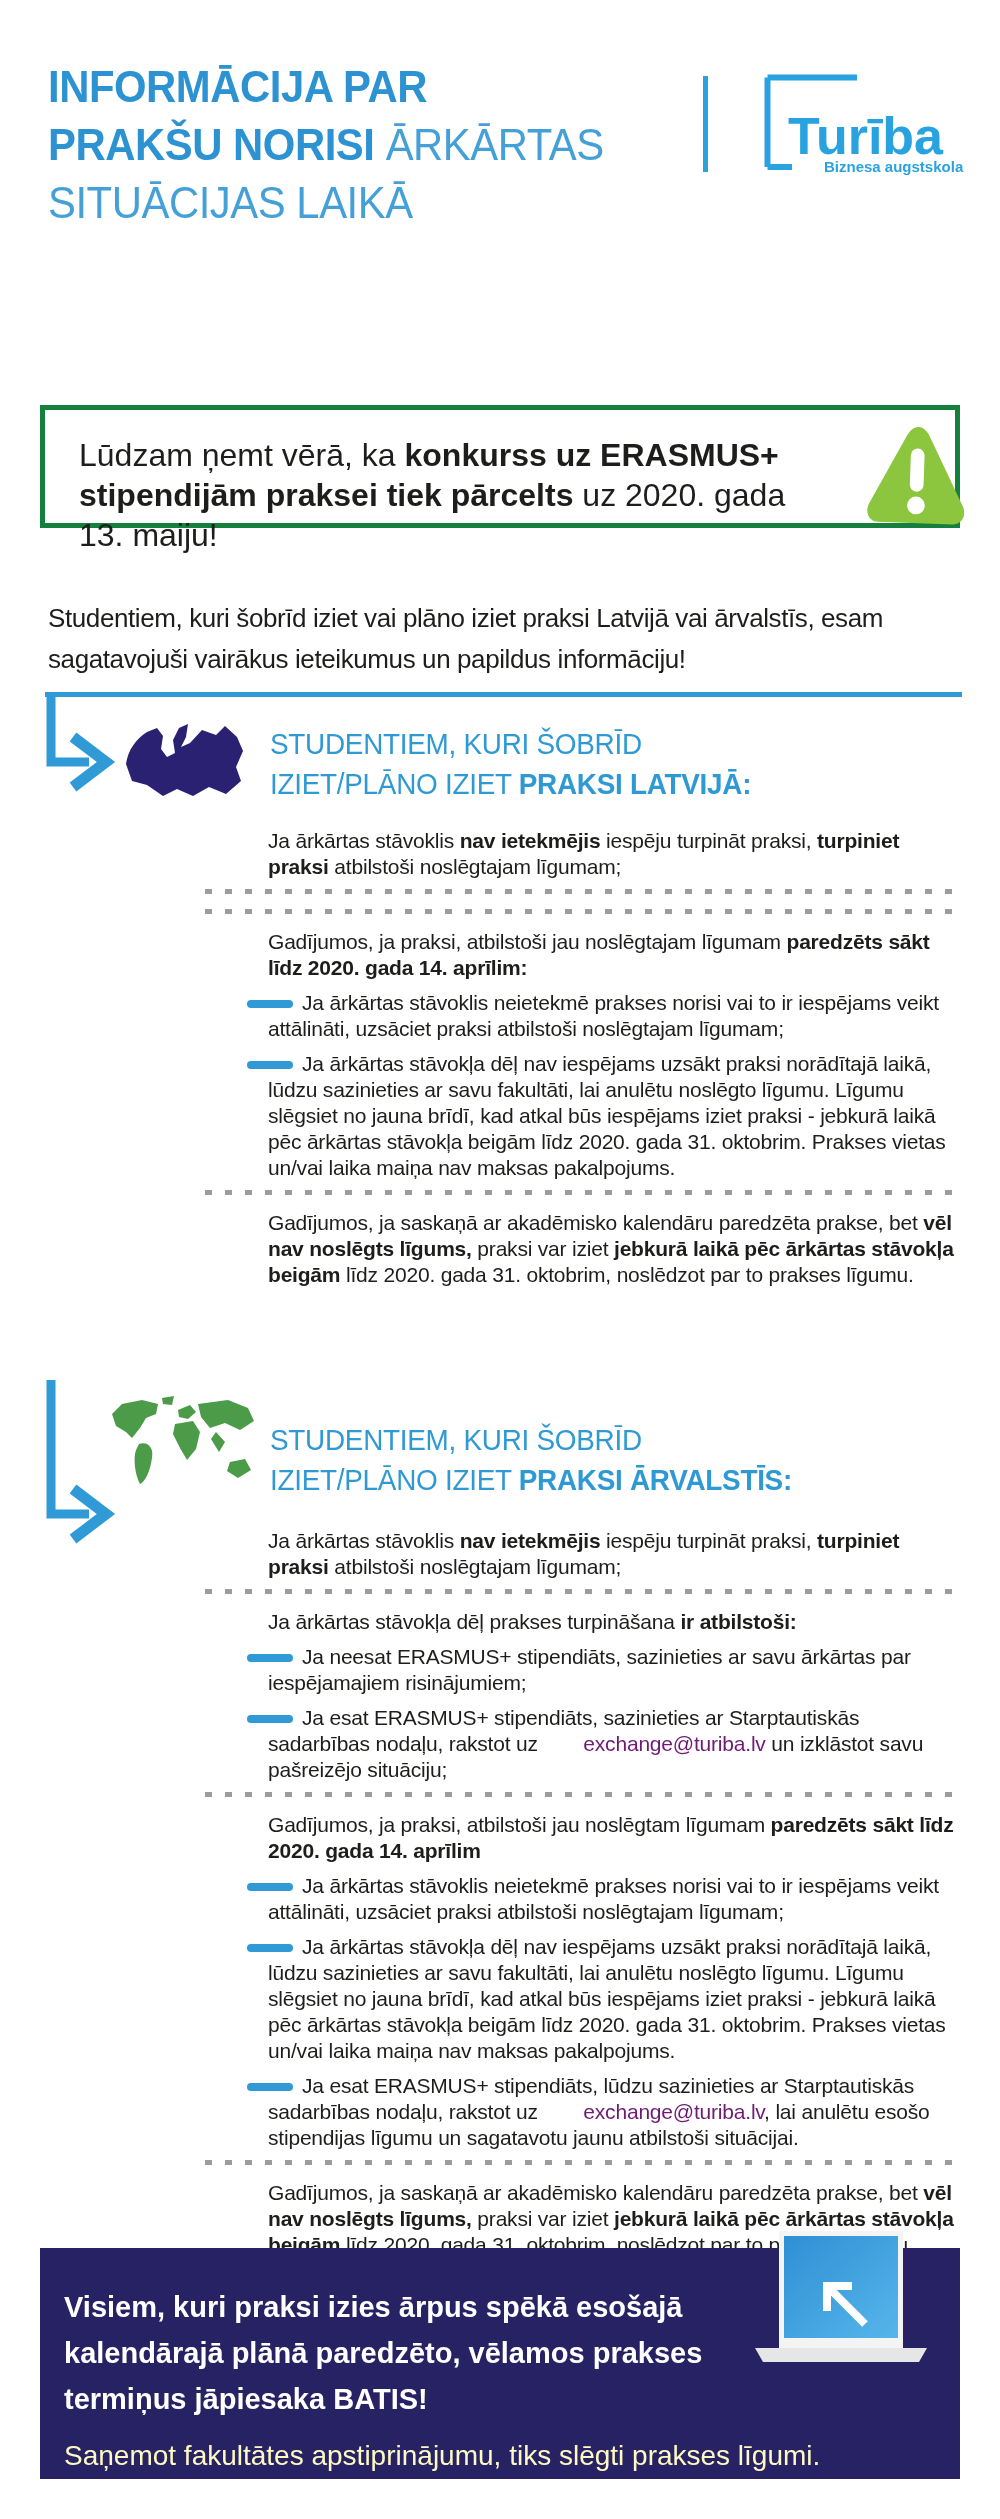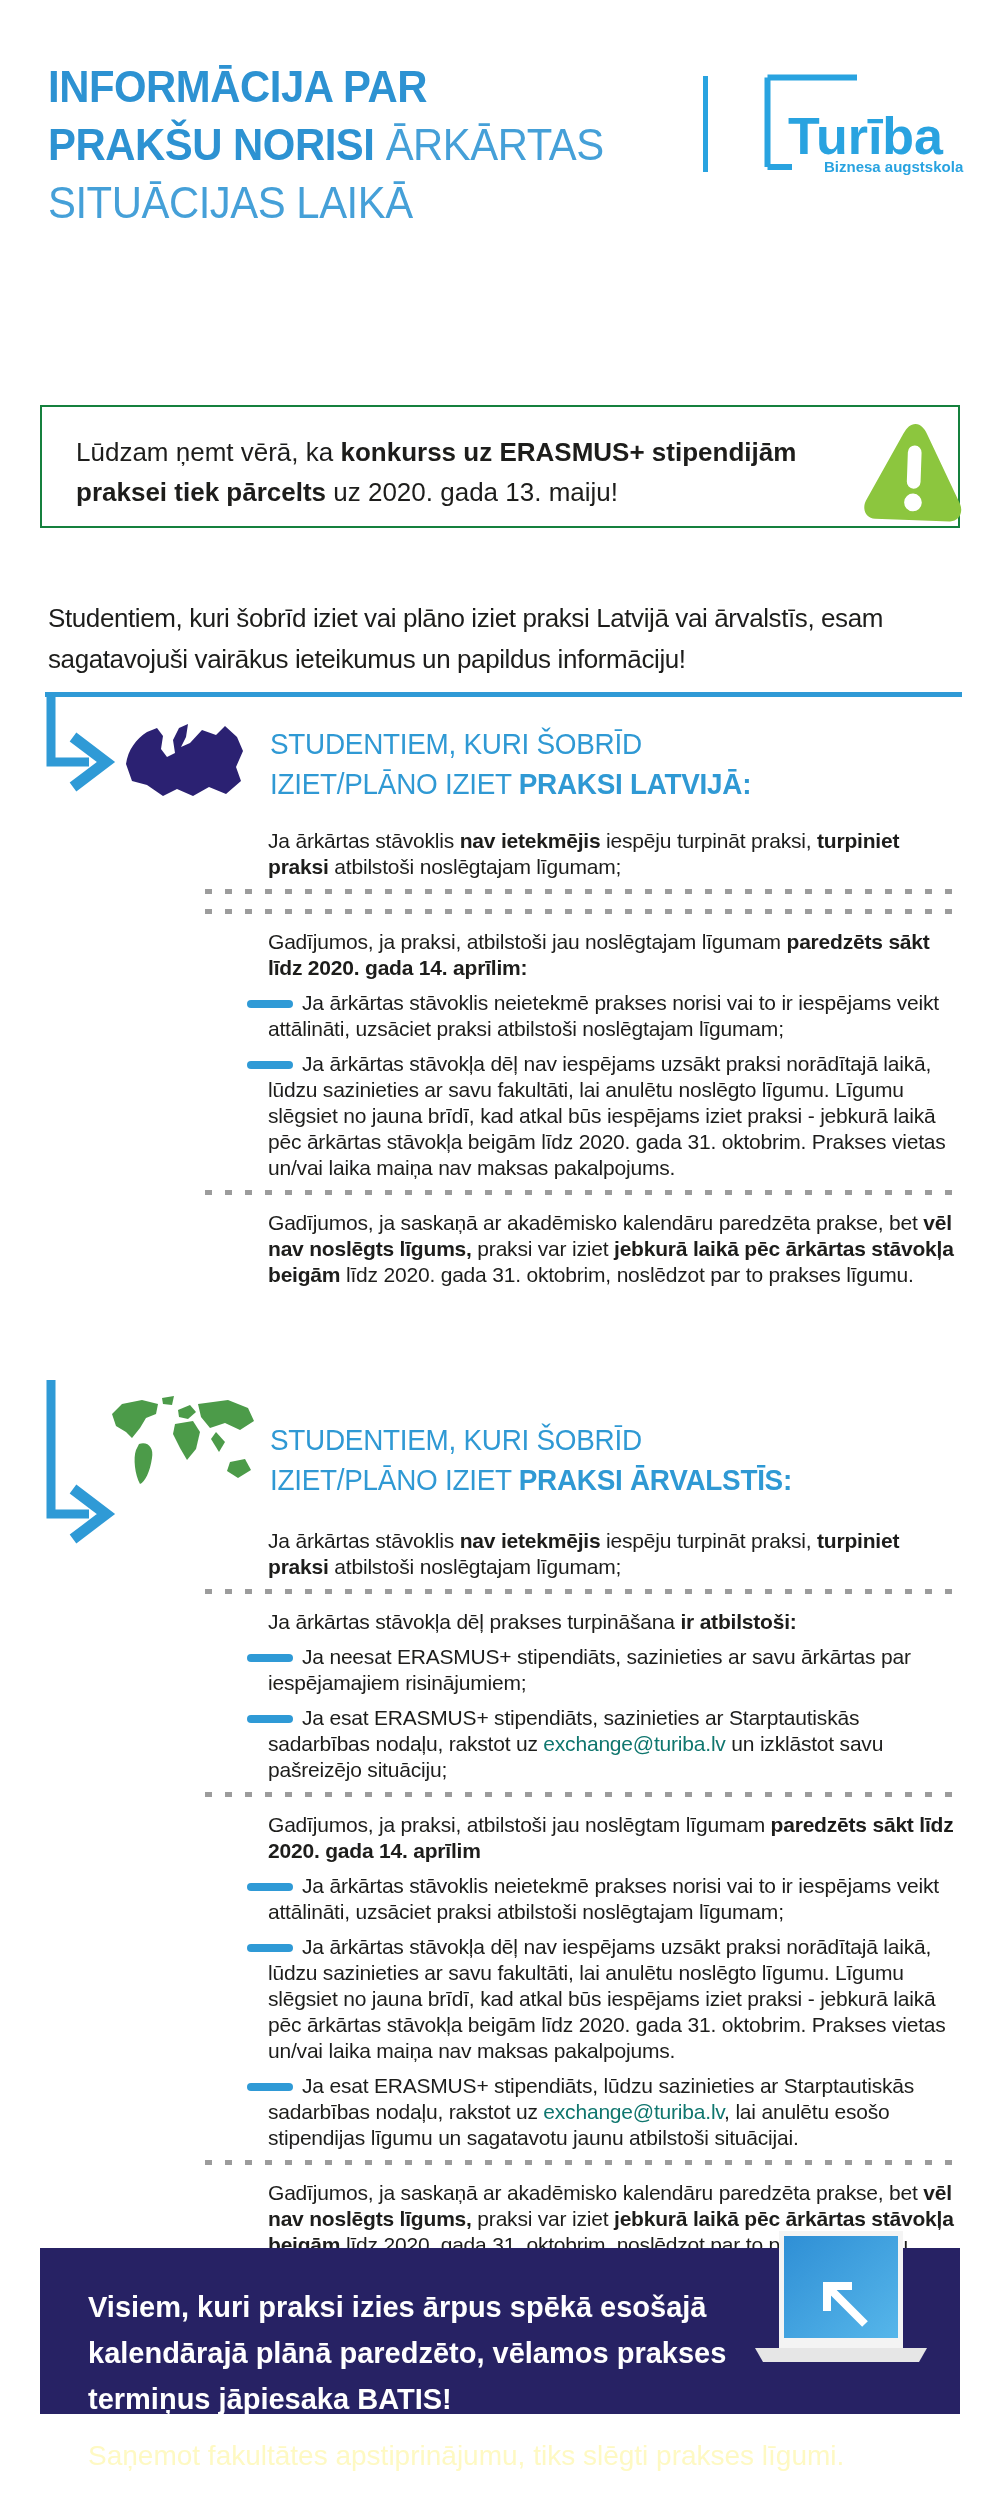--- a/index.html
+++ b/index.html
@@ -11,21 +11,21 @@
   .title .light{font-weight:400;color:#45a0d8;}
   .logo-divider{position:absolute;left:703px;top:76px;width:5px;height:96px;background:#29a3e0;}
   .logo{position:absolute;left:758px;top:68px;}
   
   .banner{position:absolute;left:40px;top:278px;width:920px;height:123px;box-sizing:border-box;
           background:linear-gradient(110deg,#2c85c7 0%,#3d9bd9 70%,#49a5e0 100%);
           color:#ffffff;font-size:26px;line-height:40px;padding:20px 34px;}
   .banner b{font-weight:700;}
   
   .notice{position:absolute;left:40px;top:405px;width:920px;height:123px;box-sizing:border-box;
-          border:2px solid #15803d;background:#ffffff;font-size:26px;line-height:40px;
+          border:5px solid #15803d;background:#ffffff;font-size:32px;line-height:40px;
           padding:25px 160px 25px 34px;}
   .notice .warn{position:absolute;left:818px;top:10px;transform:rotate(2deg);}
   
   .intro{position:absolute;left:48px;top:598px;width:900px;font-size:26px;line-height:41px;
          letter-spacing:-.4px;}
   
   .hline{position:absolute;left:45px;top:692px;width:917px;height:5px;background:#2f9ad6;}
   .arrow1{position:absolute;left:45px;top:692px;}
   .arrow2{position:absolute;left:45px;top:1380px;}
   .map-lv{position:absolute;left:122px;top:718px;}
@@ -39,24 +39,24 @@
   .content{position:absolute;left:205px;width:760px;font-size:21px;line-height:26px;
            letter-spacing:-.2px;}
   .content1{top:828px;}
   .content2{top:1528px;}
   .content p{margin:0 0 9px 63px;}
   .content p.sub .dash{display:inline-block;width:46px;height:8px;border-radius:4px;
            background:#2f9ad6;margin:0 9px 2px -21px;}
   .content .sep{height:5px;margin:1px 0 15px 0;
            background:repeating-linear-gradient(90deg,#9c9c9c 0,#9c9c9c 7px,transparent 7px,transparent 20px);}
   .content b{font-weight:700;}
-  .content a.mail{color:#0f766e;text-decoration:none;}
+  .content a.mail{color:#701a75;text-decoration:none;margin-left:40px;}
   
-  .footer{position:absolute;left:40px;top:2248px;width:920px;height:166px;box-sizing:border-box;
-          background:#272264;color:#ffffff;padding:36px 48px;}
+  .footer{position:absolute;left:40px;top:2248px;width:920px;height:231px;box-sizing:border-box;
+          background:#272264;color:#ffffff;padding:36px 24px;}
   .footer .f-bold{margin:0 0 16px 0;width:660px;font-size:29px;line-height:46px;font-weight:700;}
   .footer .f-normal{margin:0;font-size:28px;line-height:36px;font-weight:400;color:#fef9c3;}
   .laptop{position:absolute;left:753px;top:2228px;}
 </style>
 </head>
 <body>
 
 <div class="page">
 
   <div class="title">

